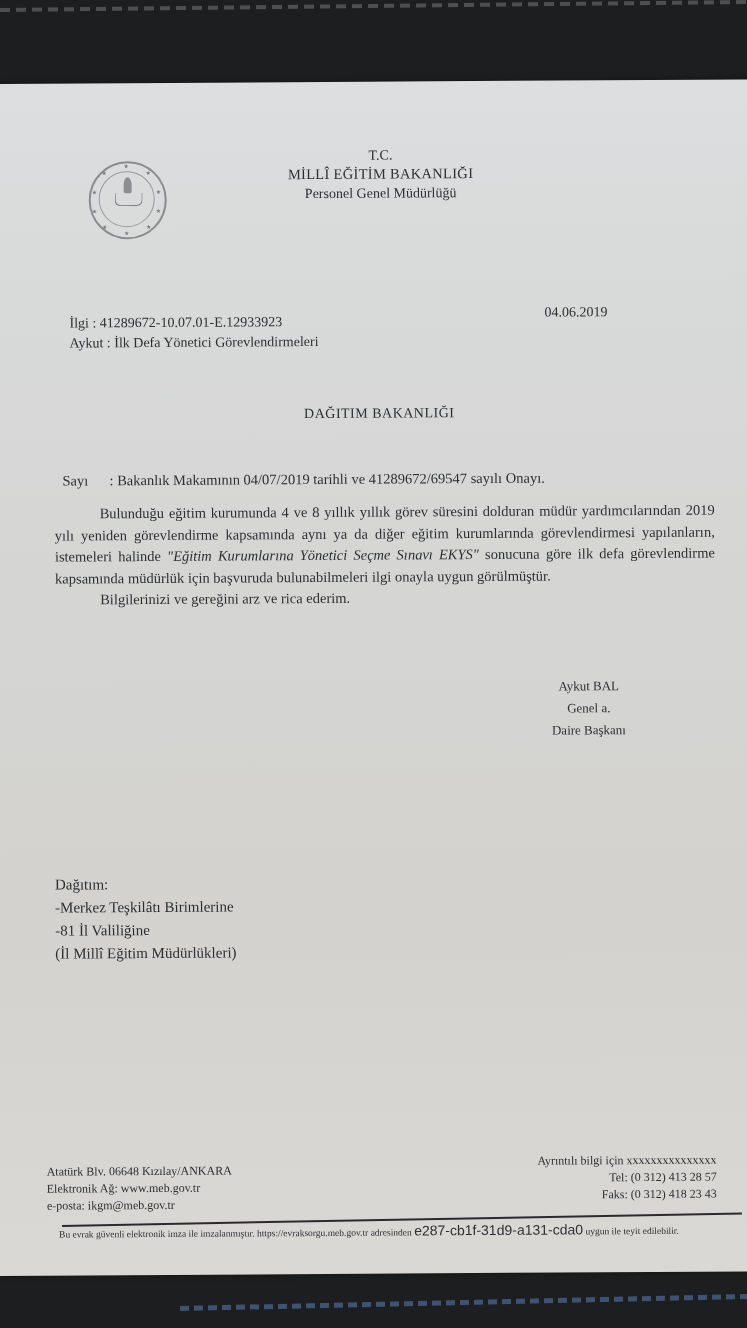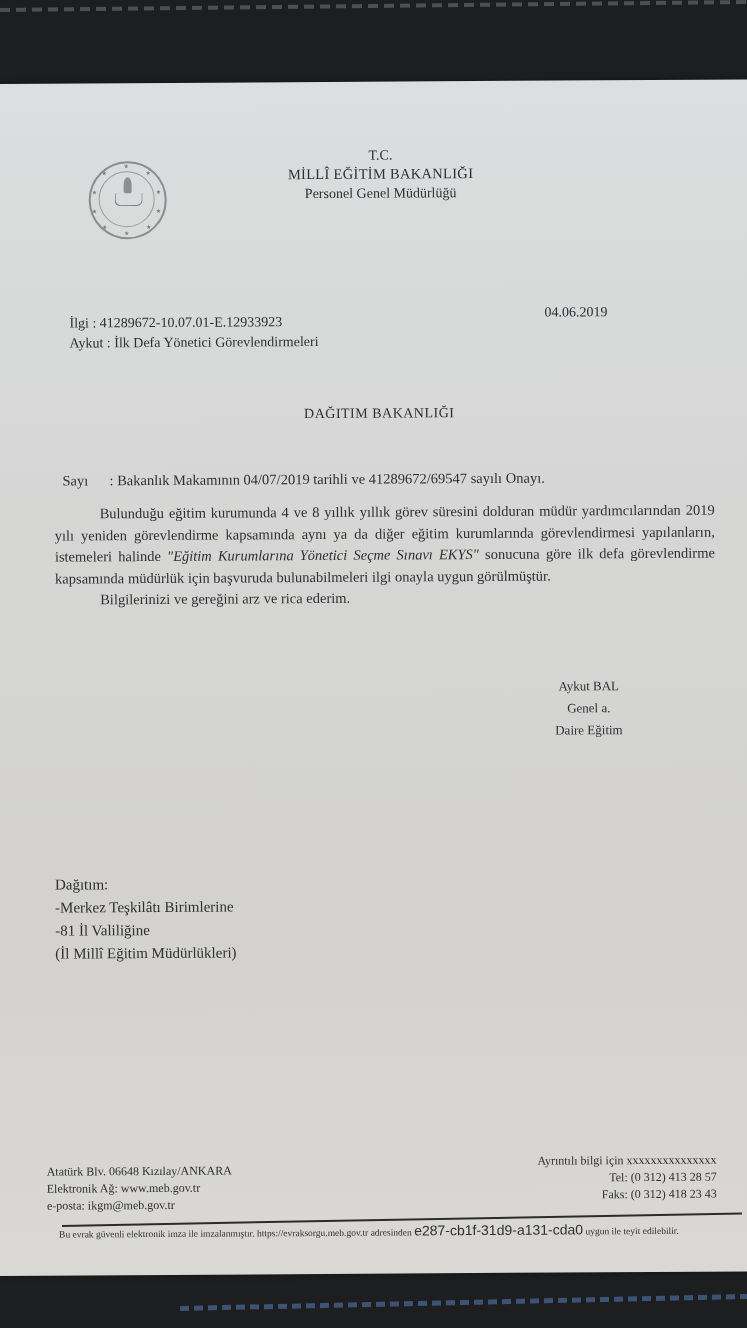--- a/index.html
+++ b/index.html
@@ -121,21 +121,21 @@
   </div>
 
   <div class="body-text">
     <p><span>Bulunduğu eğitim kurumunda 4 ve 8 yıllık yıllık görev süresini dolduran müdür yardımcılarından 2019 yılı yeniden görevlendirme kapsamında aynı ya da diğer eğitim kurumlarında görevlendirmesi yapılanların, istemeleri halinde </span><em>"Eğitim Kurumlarına Yönetici Seçme Sınavı EKYS"</em><span> sonucuna göre ilk defa görevlendirme kapsamında müdürlük için başvuruda bulunabilmeleri ilgi onayla uygun görülmüştür.</span></p>
     <p>Bilgilerinizi ve gereğini arz ve rica ederim.</p>
   </div>
 
   <div class="sign">
     <div>Aykut BAL</div>
     <div>Genel a.</div>
-    <div>Daire Eğitim</div>
+    <div>Daire Başkanı</div>
   </div>
 
   <div class="dist">
     <div>Dağıtım:</div>
     <div>-Merkez Teşkilâtı Birimlerine</div>
     <div>-81 İl Valiliğine</div>
     <div>(İl Millî Eğitim Müdürlükleri)</div>
   </div>
 
   <div class="footer-left">

